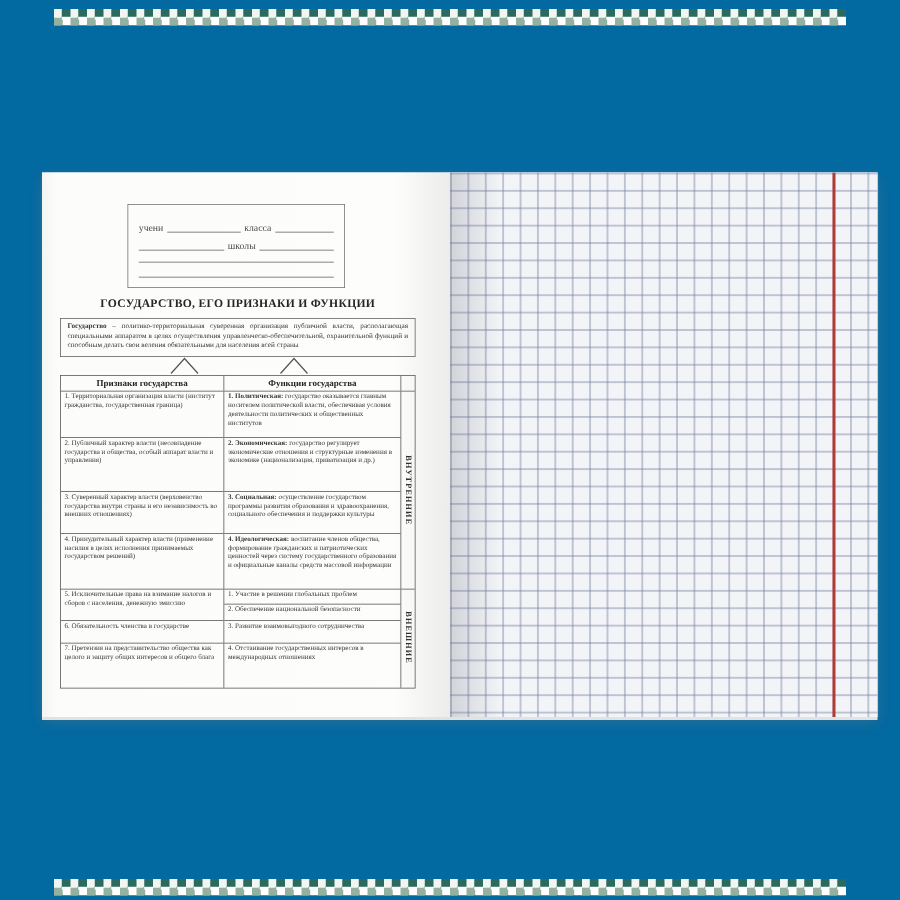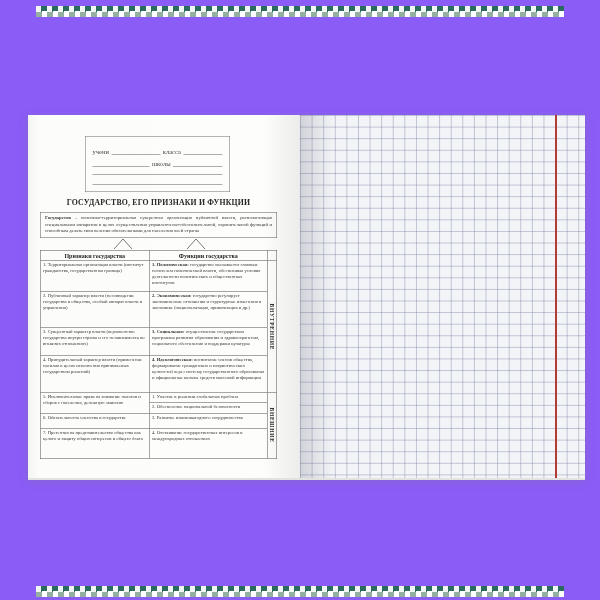--- a/index.html
+++ b/index.html
@@ -1,18 +1,18 @@
 <!DOCTYPE html>
 <html><head>
 <meta charset="utf-8">
 <style>
   * { margin:0; padding:0; box-sizing:border-box; }
   html,body { width:600px; height:600px; background:#ffffff; overflow:hidden;
               font-family:"Liberation Serif", serif; }
-  #canvas { position:absolute; left:0; top:0; width:600px; height:600px; background:#8b5cf6; }
+  #canvas { position:absolute; left:0; top:0; width:600px; height:600px; background:#0369a1; }
 
   
   .cover-strip {
     position:absolute; left:36px; width:528px; height:11px;
     background:
       conic-gradient(#2a6a5f 0 90deg, #ffffff 0 180deg, #93b0a0 0 270deg, #f2f6f3 0 360deg);
     background-size:11px 11px;
   }
   #strip-top { top:6px; }
   #strip-bottom { top:586px; }

